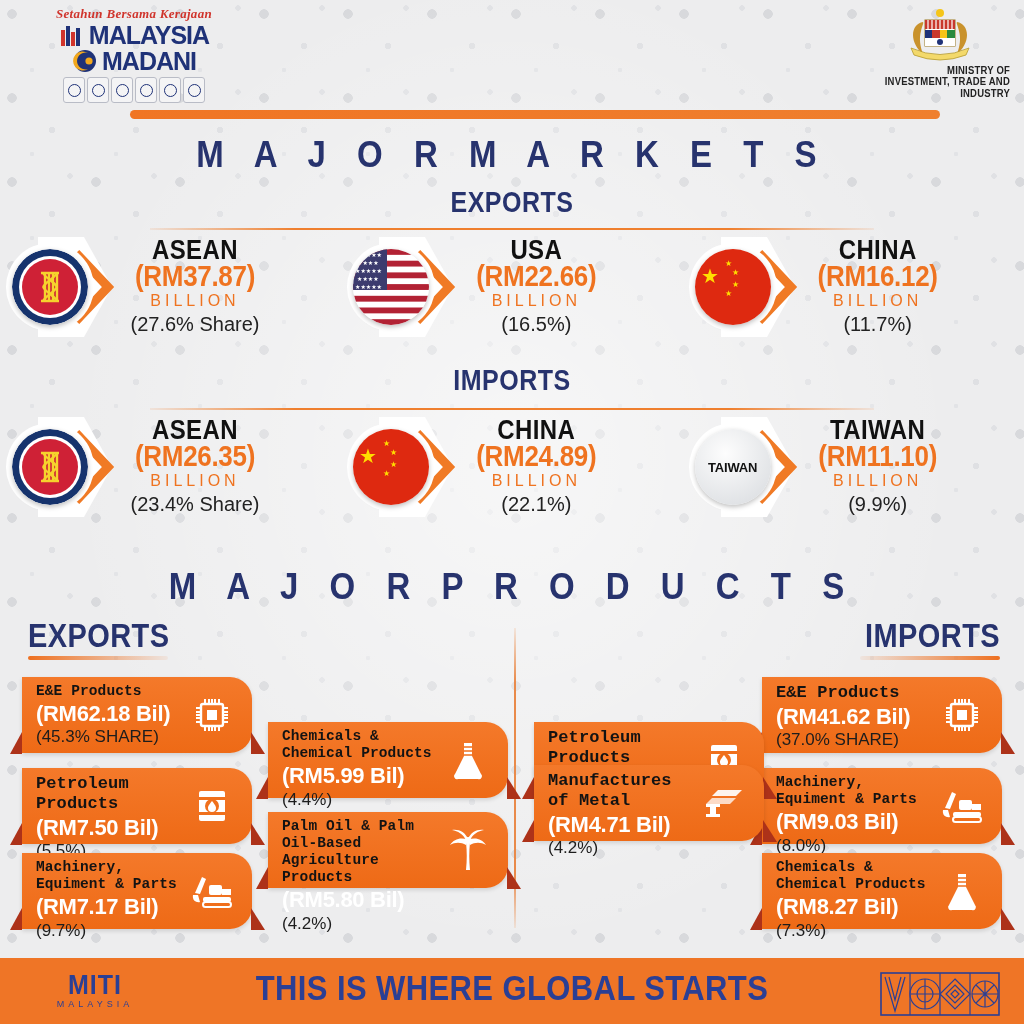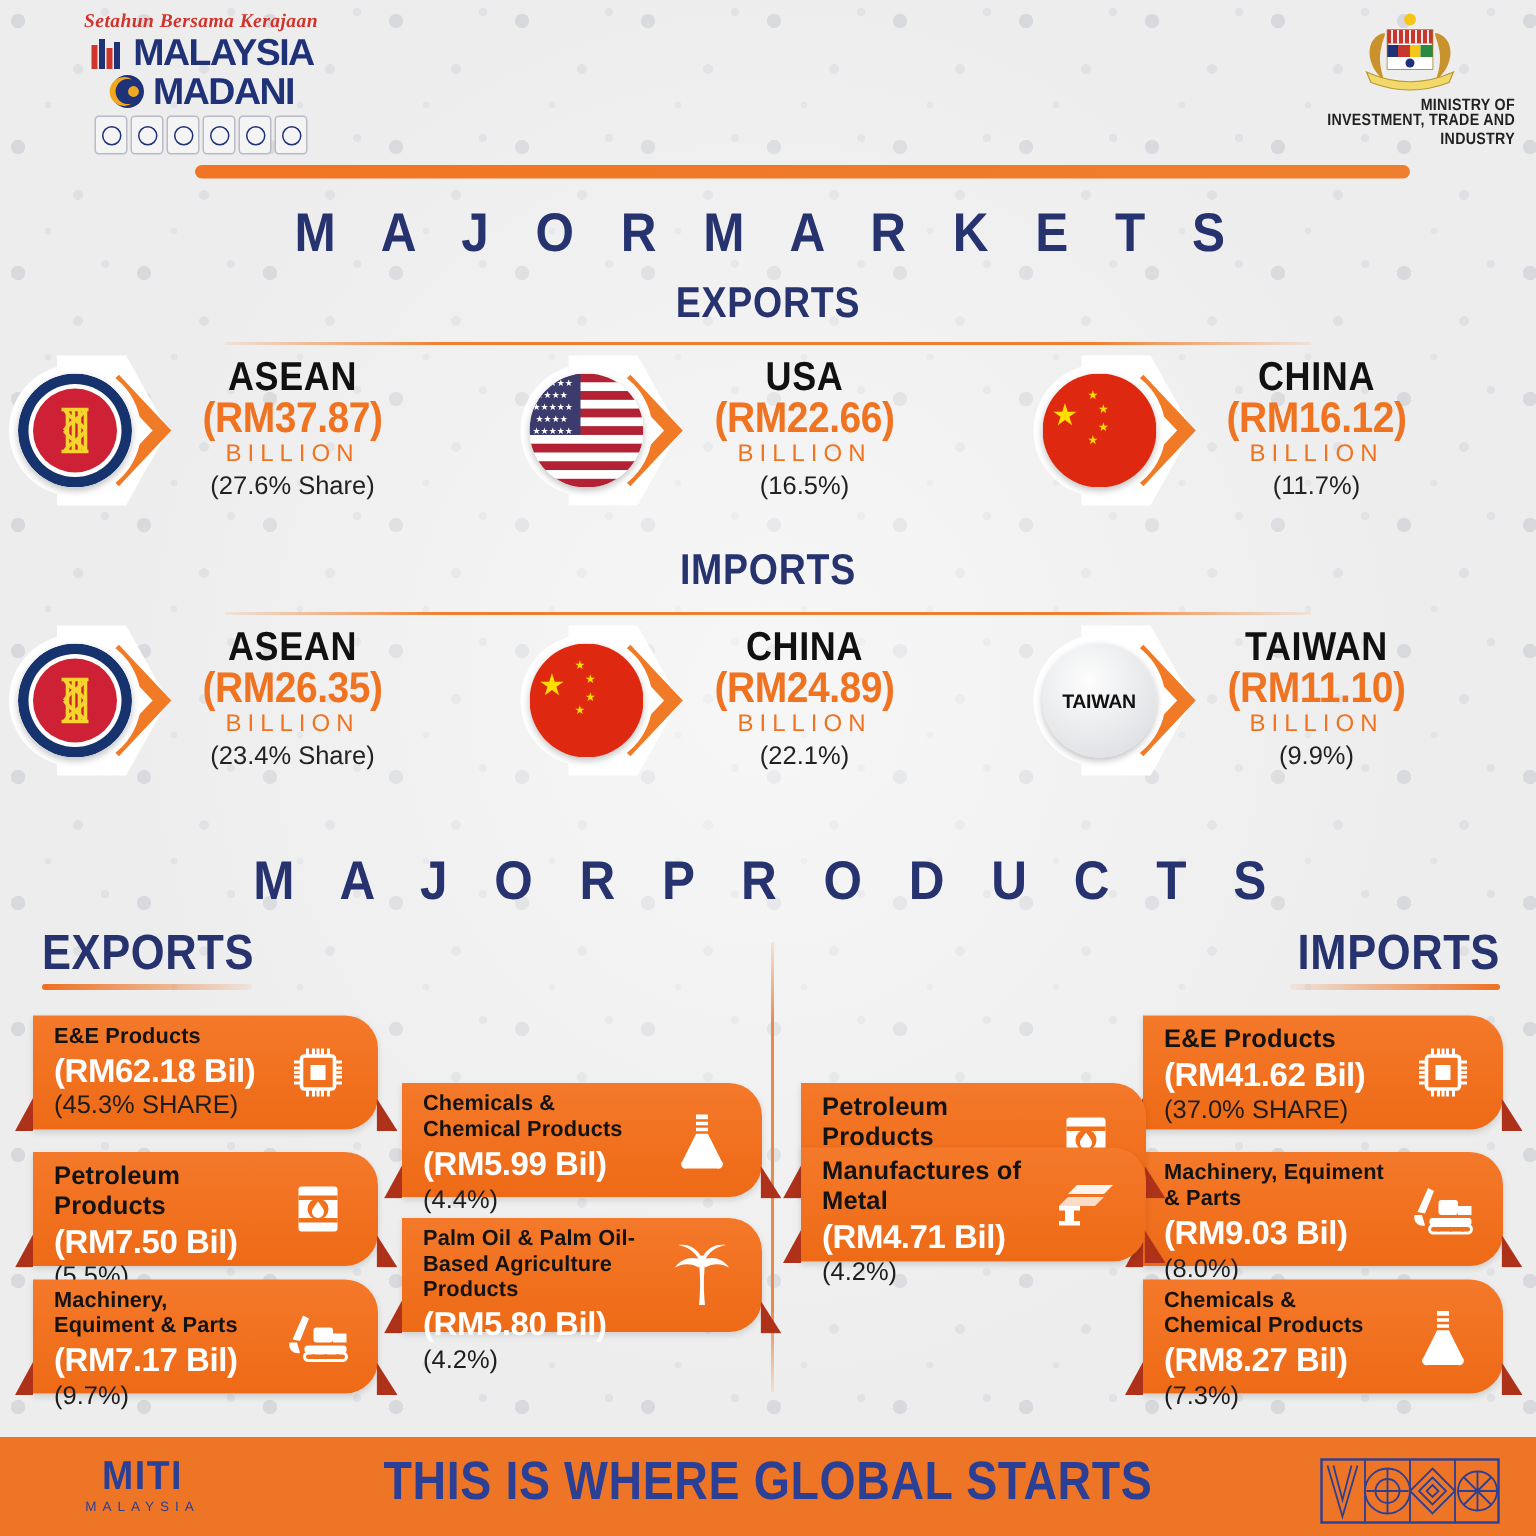--- a/index.html
+++ b/index.html
@@ -62,39 +62,39 @@
   .mkt-row{position:absolute;left:0;width:1024px;height:110px;display:flex;}
   .mkt-item{flex:1;display:flex;align-items:center;position:relative;}
   .badge{position:relative;width:118px;height:104px;flex:0 0 118px;}
   .arrow-white{position:absolute;left:0;top:0;width:118px;height:104px;}
   .flag-circ{position:absolute;left:12px;top:14px;width:76px;height:76px;border-radius:50%;
     overflow:hidden;box-shadow:0 2px 5px rgba(0,0,0,.25);}
   .mkt-text{margin-left:2px;text-align:center;min-width:150px;}
   .mkt-name{font-size:24px;font-weight:bold;color:#111;letter-spacing:.4px;line-height:1.05;transform:scaleY(1.12);}
   .mkt-val{font-size:26px;font-weight:bold;color:#ef7320;letter-spacing:-.3px;line-height:1.12;transform:scaleY(1.1);}
   .mkt-bil{font-size:16px;color:#ef7320;letter-spacing:4px;font-weight:500;line-height:1.2;}
-  .mkt-share{font-size:17px;color:#222;line-height:1.3;margin-top:1px;}
+  .mkt-share{font-size:20px;color:#222;line-height:1.3;margin-top:1px;}
 
   
   .prod-head{position:absolute;font-size:29px;font-weight:bold;color:#27336e;letter-spacing:.4px;transform:scaleY(1.14);}
   .prod-underline{position:absolute;height:4px;border-radius:2px;
     background:linear-gradient(90deg,#ee7020,rgba(238,112,32,.08));}
   .vdiv{position:absolute;left:514px;top:628px;width:1.6px;height:300px;
     background:linear-gradient(180deg,rgba(239,127,46,.12),#e98a4a 18%,#e98a4a 82%,rgba(239,127,46,.12));}
 
   .card{position:absolute;height:76px;}
   .card .body{position:absolute;inset:0;background:linear-gradient(180deg,#f4792a,#ee6a16);
     border-top-right-radius:22px;border-bottom-right-radius:22px;
     box-shadow:0 2px 4px rgba(0,0,0,.13);}
   .card .tail-l{position:absolute;left:-12px;bottom:-1px;width:12px;height:22px;
     background:#ad3219;clip-path:polygon(0 100%,100% 0,100% 100%);}
   .card .tail-r{position:absolute;right:-13px;bottom:-1px;width:14px;height:22px;
     background:#ad3219;clip-path:polygon(0 0,100% 100%,0 100%);}
   .card .ctext{position:absolute;left:14px;top:6px;right:74px;}
-  .card .cname{font-size:14.5px;font-weight:bold;color:#131313;line-height:1.18;letter-spacing:.1px;}
+  .card .cname{font-size:14.5px;font-weight:bold;color:#131313;line-height:1.18;letter-spacing:.1px;font-family:Liberation Mono, monospace;}
   .card .cname.big{font-size:17px;}
   .card .cval{font-size:22px;font-weight:bold;color:#fff;line-height:1.15;letter-spacing:-.3px;margin-top:1px;}
   .card .cpct{font-size:17px;color:#1d1d1d;line-height:1.2;margin-top:1px;font-weight:500;}
   .card .cicon{position:absolute;right:12px;top:50%;transform:translateY(-50%);width:56px;height:52px;
     display:flex;align-items:center;justify-content:center;}
 
   
   .footer{position:absolute;left:0;top:958px;width:1024px;height:66px;background:#ef7526;}
   .miti-foot{position:absolute;left:40px;top:972px;text-align:center;width:110px;}
   .miti-foot .m1{font-size:25px;font-weight:bold;color:#2b3f94;letter-spacing:1px;line-height:1;transform:scaleY(1.08);}

